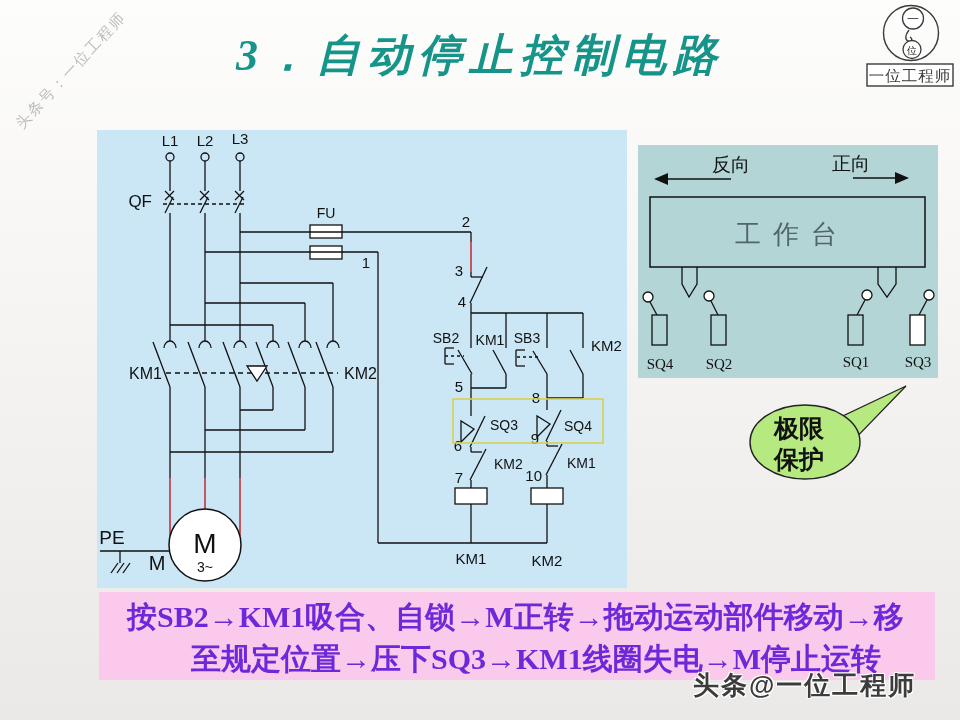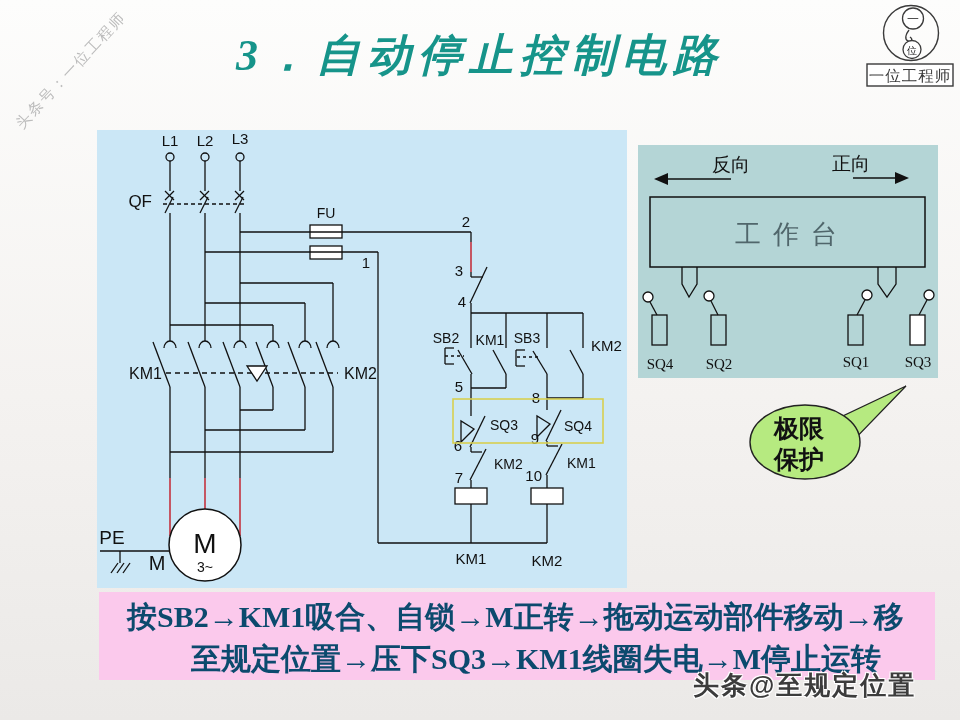--- a/index.html
+++ b/index.html
@@ -6,21 +6,21 @@
   #stage{position:relative;width:960px;height:720px;overflow:hidden;
          background:linear-gradient(180deg,#fdfdfc 0%,#f4f2f0 55%,#ebe9e7 100%);
          font-family:"Liberation Sans",sans-serif;}
   .abs{position:absolute;}
   #wm-tl{left:-5px;top:62px;width:150px;text-align:center;color:#bcbcbc;font-size:15px;
          transform:rotate(-47deg);letter-spacing:2px;white-space:nowrap;}
   #title{top:26px;left:0;width:100%;text-align:center;color:#16948a;
          font-family:"Liberation Serif",serif;font-weight:bold;font-style:italic;
          font-size:44px;letter-spacing:7px;white-space:nowrap;}
   #summary{left:99px;top:592px;width:836px;height:88px;background:#fbc9ec;
-           color:#0c4a6e;font-family:"Liberation Serif",serif;font-weight:600;
+           color:#6d28d9;font-family:"Liberation Serif",serif;font-weight:600;
            font-size:30px;line-height:42px;white-space:nowrap;}
   #summary .l1{padding:4px 0 0 28px;}
   #summary .l2{padding-left:92px;}
   #wm-br{left:693px;top:668px;font-size:26px;font-weight:bold;color:#3c3c3c;
          white-space:nowrap;letter-spacing:2px;
          text-shadow:-1px -1px 0 #fff,1px -1px 0 #fff,-1px 1px 0 #fff,1px 1px 0 #fff;}
   svg text{fill:#111;font-family:"Liberation Sans",sans-serif;}
   svg .serif{font-family:"Liberation Serif",serif;}
   svg line,svg path,svg polyline{stroke:#111;stroke-width:1.3;fill:none;}
   svg .dash{stroke-dasharray:4,3;}
@@ -270,15 +270,15 @@
     <ellipse cx="805" cy="442" rx="55" ry="37" fill="#b6ea80" style="stroke:#222;stroke-width:1.4"></ellipse>
     <text x="799" y="437" font-size="25" font-weight="600" text-anchor="middle">极限</text>
     <text x="799" y="468" font-size="25" font-weight="600" text-anchor="middle">保护</text>
   </svg>
 
   <div id="summary" class="abs">
     <div class="l1">按SB2→KM1吸合、自锁→M正转→拖动运动部件移动→移</div>
     <div class="l2">至规定位置→压下SQ3→KM1线圈失电→M停止运转</div>
   </div>
 
-  <div id="wm-br" class="abs">头条@至规定位置</div>
+  <div id="wm-br" class="abs">头条@一位工程师</div>
 
 </div>
 
 </body></html>

